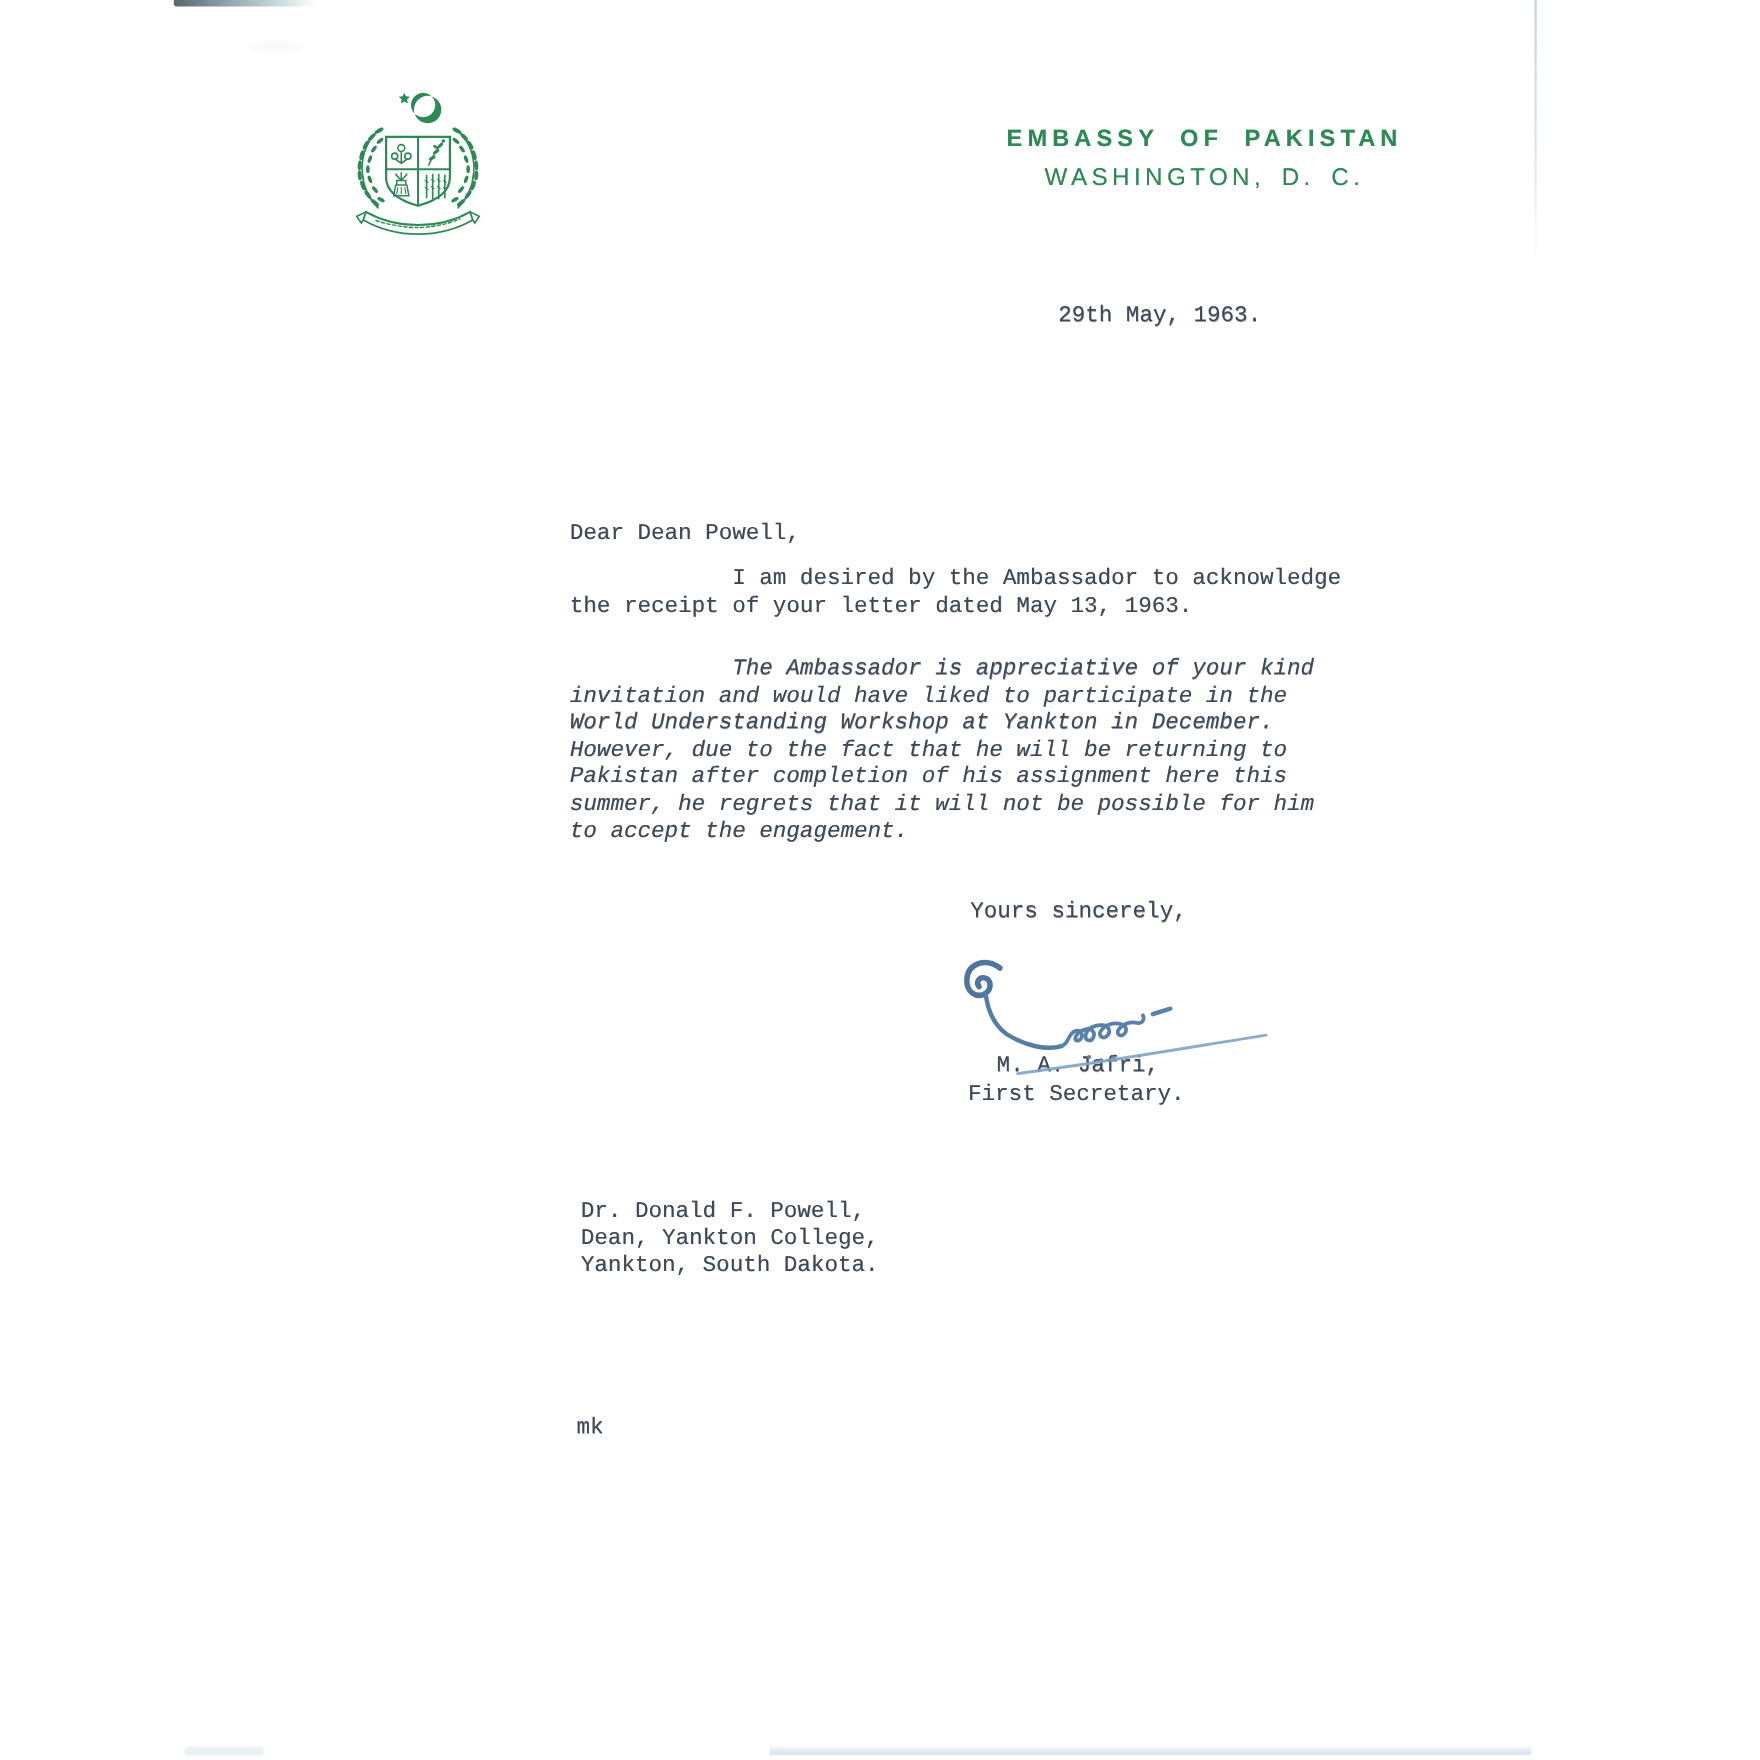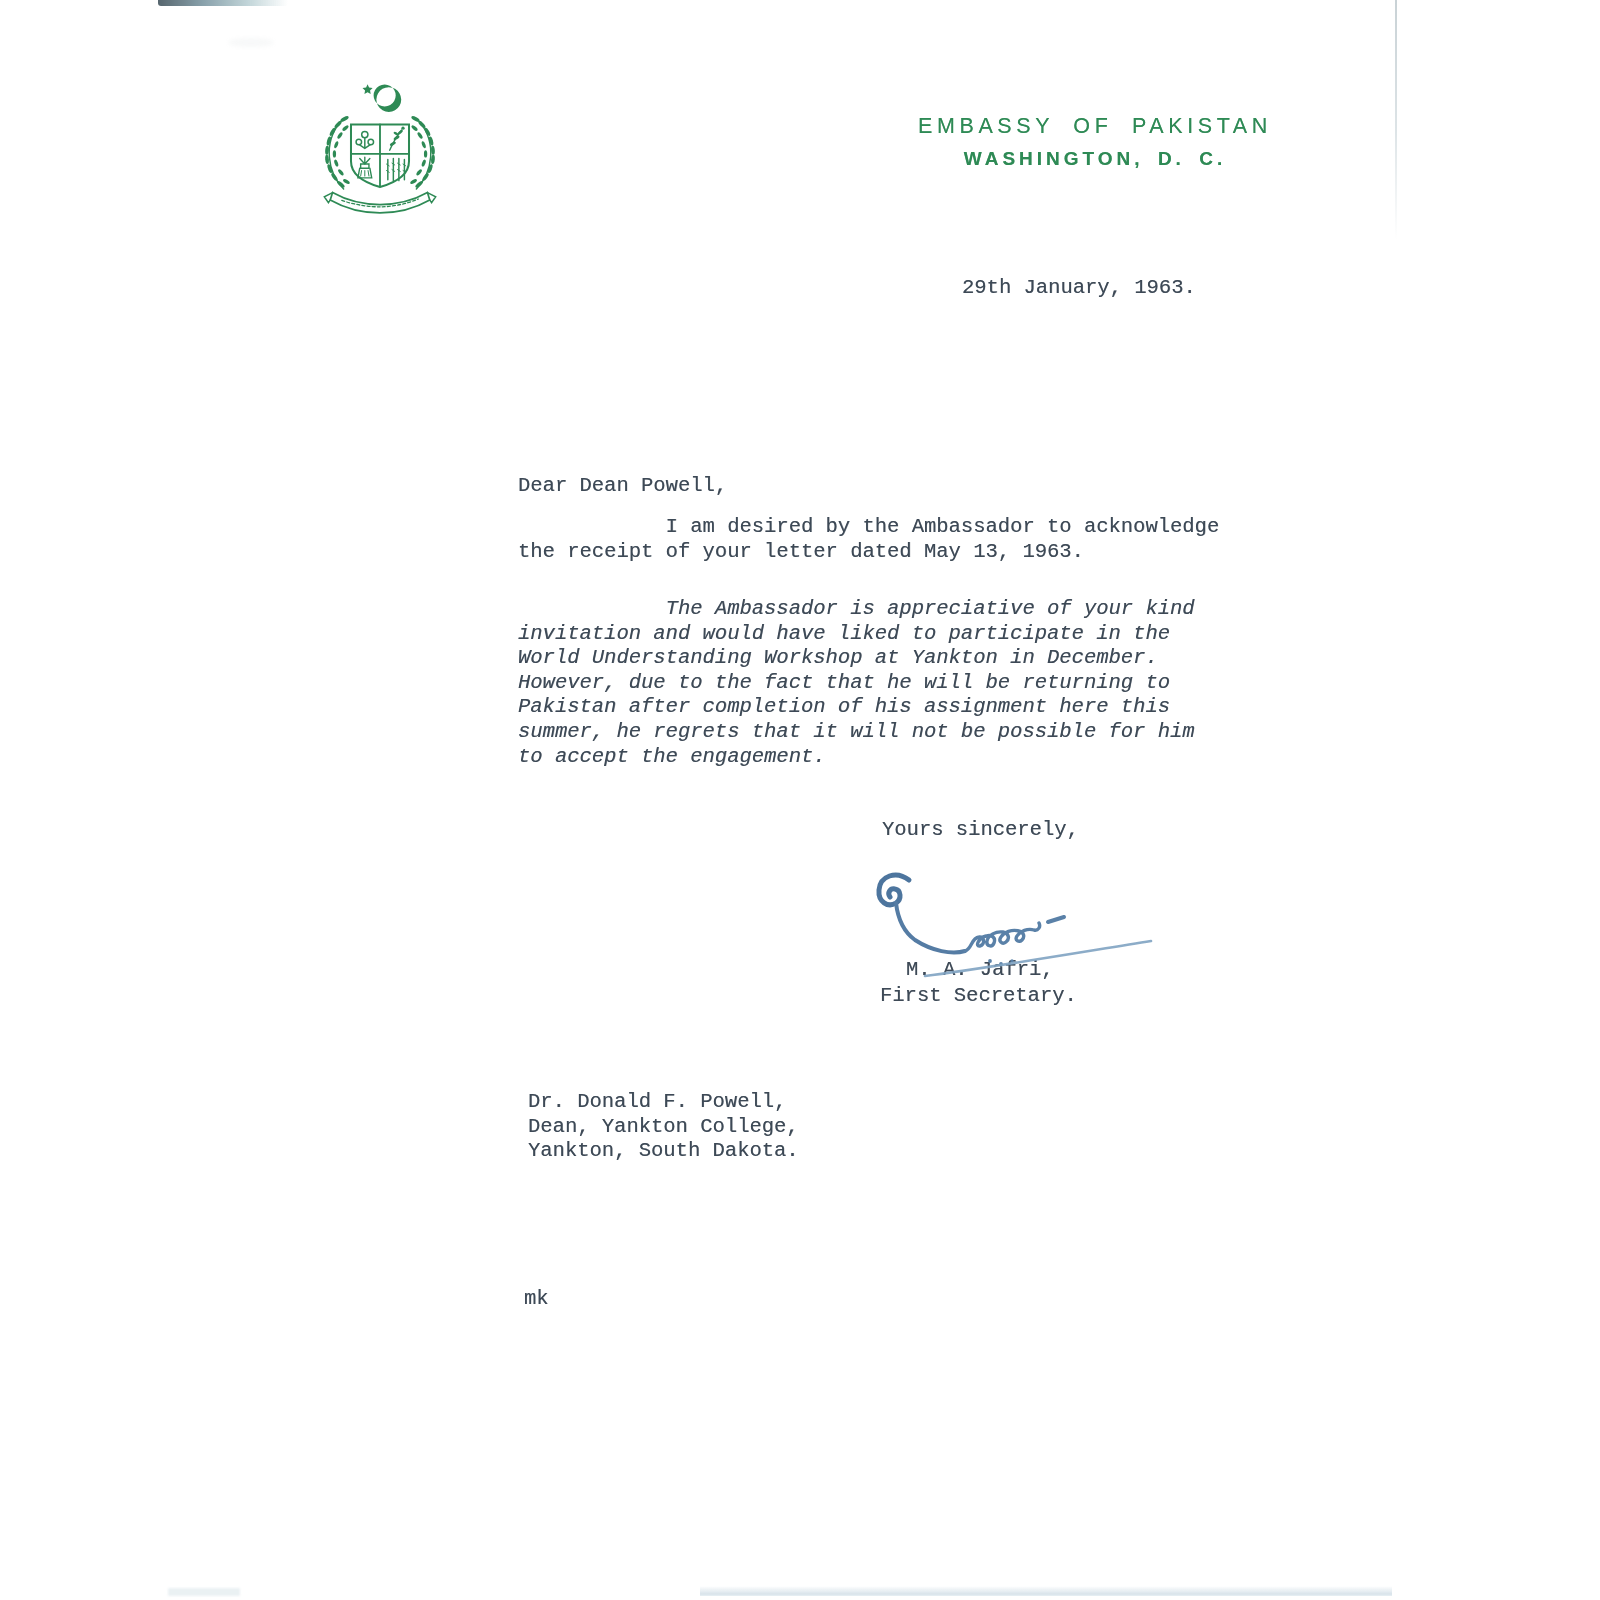--- a/index.html
+++ b/index.html
@@ -25,26 +25,26 @@
     left:700px;top:1586px;width:692px;height:10px;
     background:linear-gradient(to bottom,rgba(226,236,242,0) 0%,#cfdde6 80%,#e3edf2 100%);
     opacity:.8;filter:blur(.5px);
   }
   .smear-bottom-left{
     left:168px;top:1588px;width:72px;height:8px;background:#e6eef1;opacity:.8;filter:blur(1px);
   }
   
   .letterhead{position:absolute;left:860px;top:114px;width:470px;text-align:center;color:#2e8a55;}
   .embassy-line{
-    font-family:"Liberation Sans", sans-serif;font-weight:400;font-size:21.5px;
+    font-family:"Liberation Sans", sans-serif;font-weight:700;font-size:21.5px;
     letter-spacing:4.6px;word-spacing:9px;white-space:nowrap;
     text-shadow:0 0 .4px rgba(46,138,85,.6);
   }
   .city-line{
-    font-family:"Liberation Sans", sans-serif;font-weight:700;font-size:19px;
+    font-family:"Liberation Sans", sans-serif;font-weight:400;font-size:22px;
     letter-spacing:4px;word-spacing:5px;margin-top:9px;white-space:nowrap;
     text-shadow:0 0 .4px rgba(46,138,85,.6);
   }
   .emblem{position:absolute;left:316px;top:80px;}
   
   .tw{
     position:absolute;font-family:"Liberation Mono", monospace;
     font-size:20.5px;line-height:24.6px;color:#3d4956;white-space:pre;
     text-shadow:.3px .3px .4px rgba(61,73,86,.55);
   }
@@ -154,21 +154,21 @@
     <path d="M18,122 L9,126.5 L13.5,133 L15.5,130 M121,122 L130,126.5 L125.5,133 L123.5,130" stroke-width="1.6"></path>
     <path d="M28,130.5 C44,136 60,137.5 69.5,137.5 C80,137.5 97,135 111,129" stroke-width="1.4" stroke-dasharray="3.2,2.4"></path>
   </g>
 </svg>
 
 <div class="letterhead">
   <div class="embassy-line">EMBASSY OF PAKISTAN</div>
   <div class="city-line">WASHINGTON, D. C.</div>
 </div>
 
-<div class="tw date-line">29th January, 1963.</div>
+<div class="tw date-line">29th May, 1963.</div>
 <div class="tw salutation">Dear Dean Powell,</div>
 <div class="tw para-1">            I am desired by the Ambassador to acknowledge
 the receipt of your letter dated May 13, 1963.</div>
 <div class="tw para-2">            The Ambassador is appreciative of your kind
 invitation and would have liked to participate in the
 World Understanding Workshop at Yankton in December.
 However, due to the fact that he will be returning to
 Pakistan after completion of his assignment here this
 summer, he regrets that it will not be possible for him
 to accept the engagement.</div>

